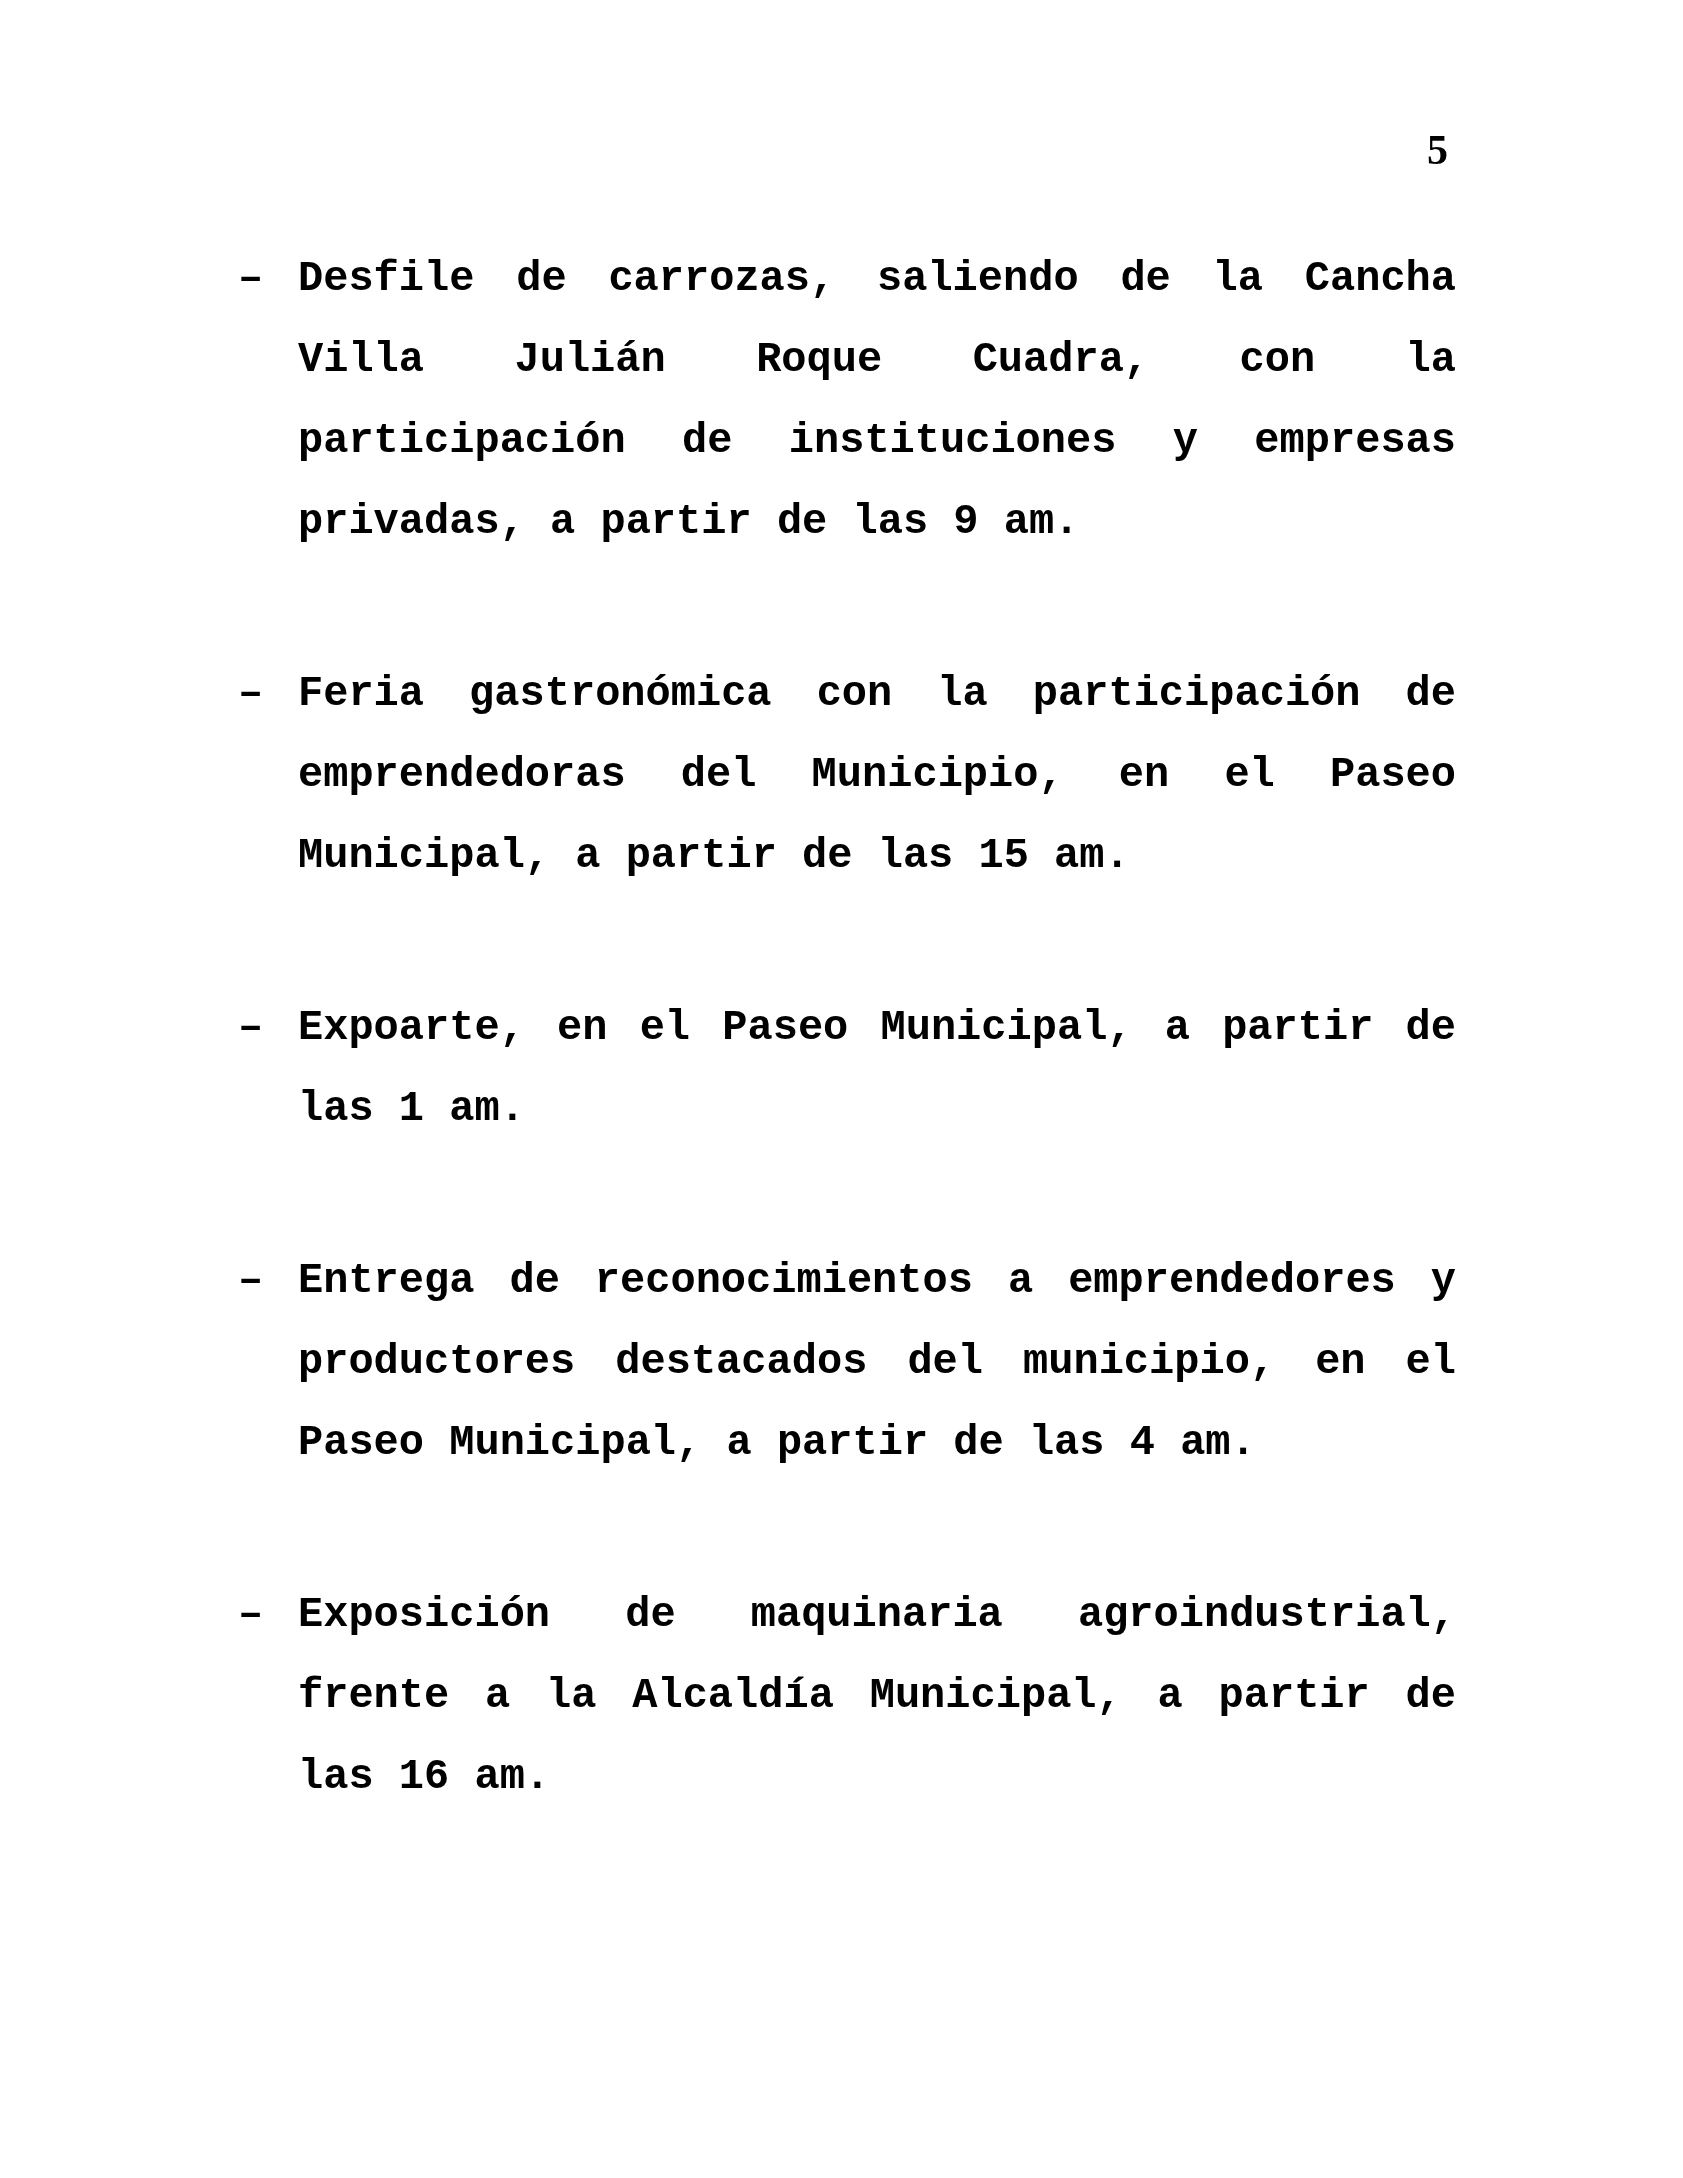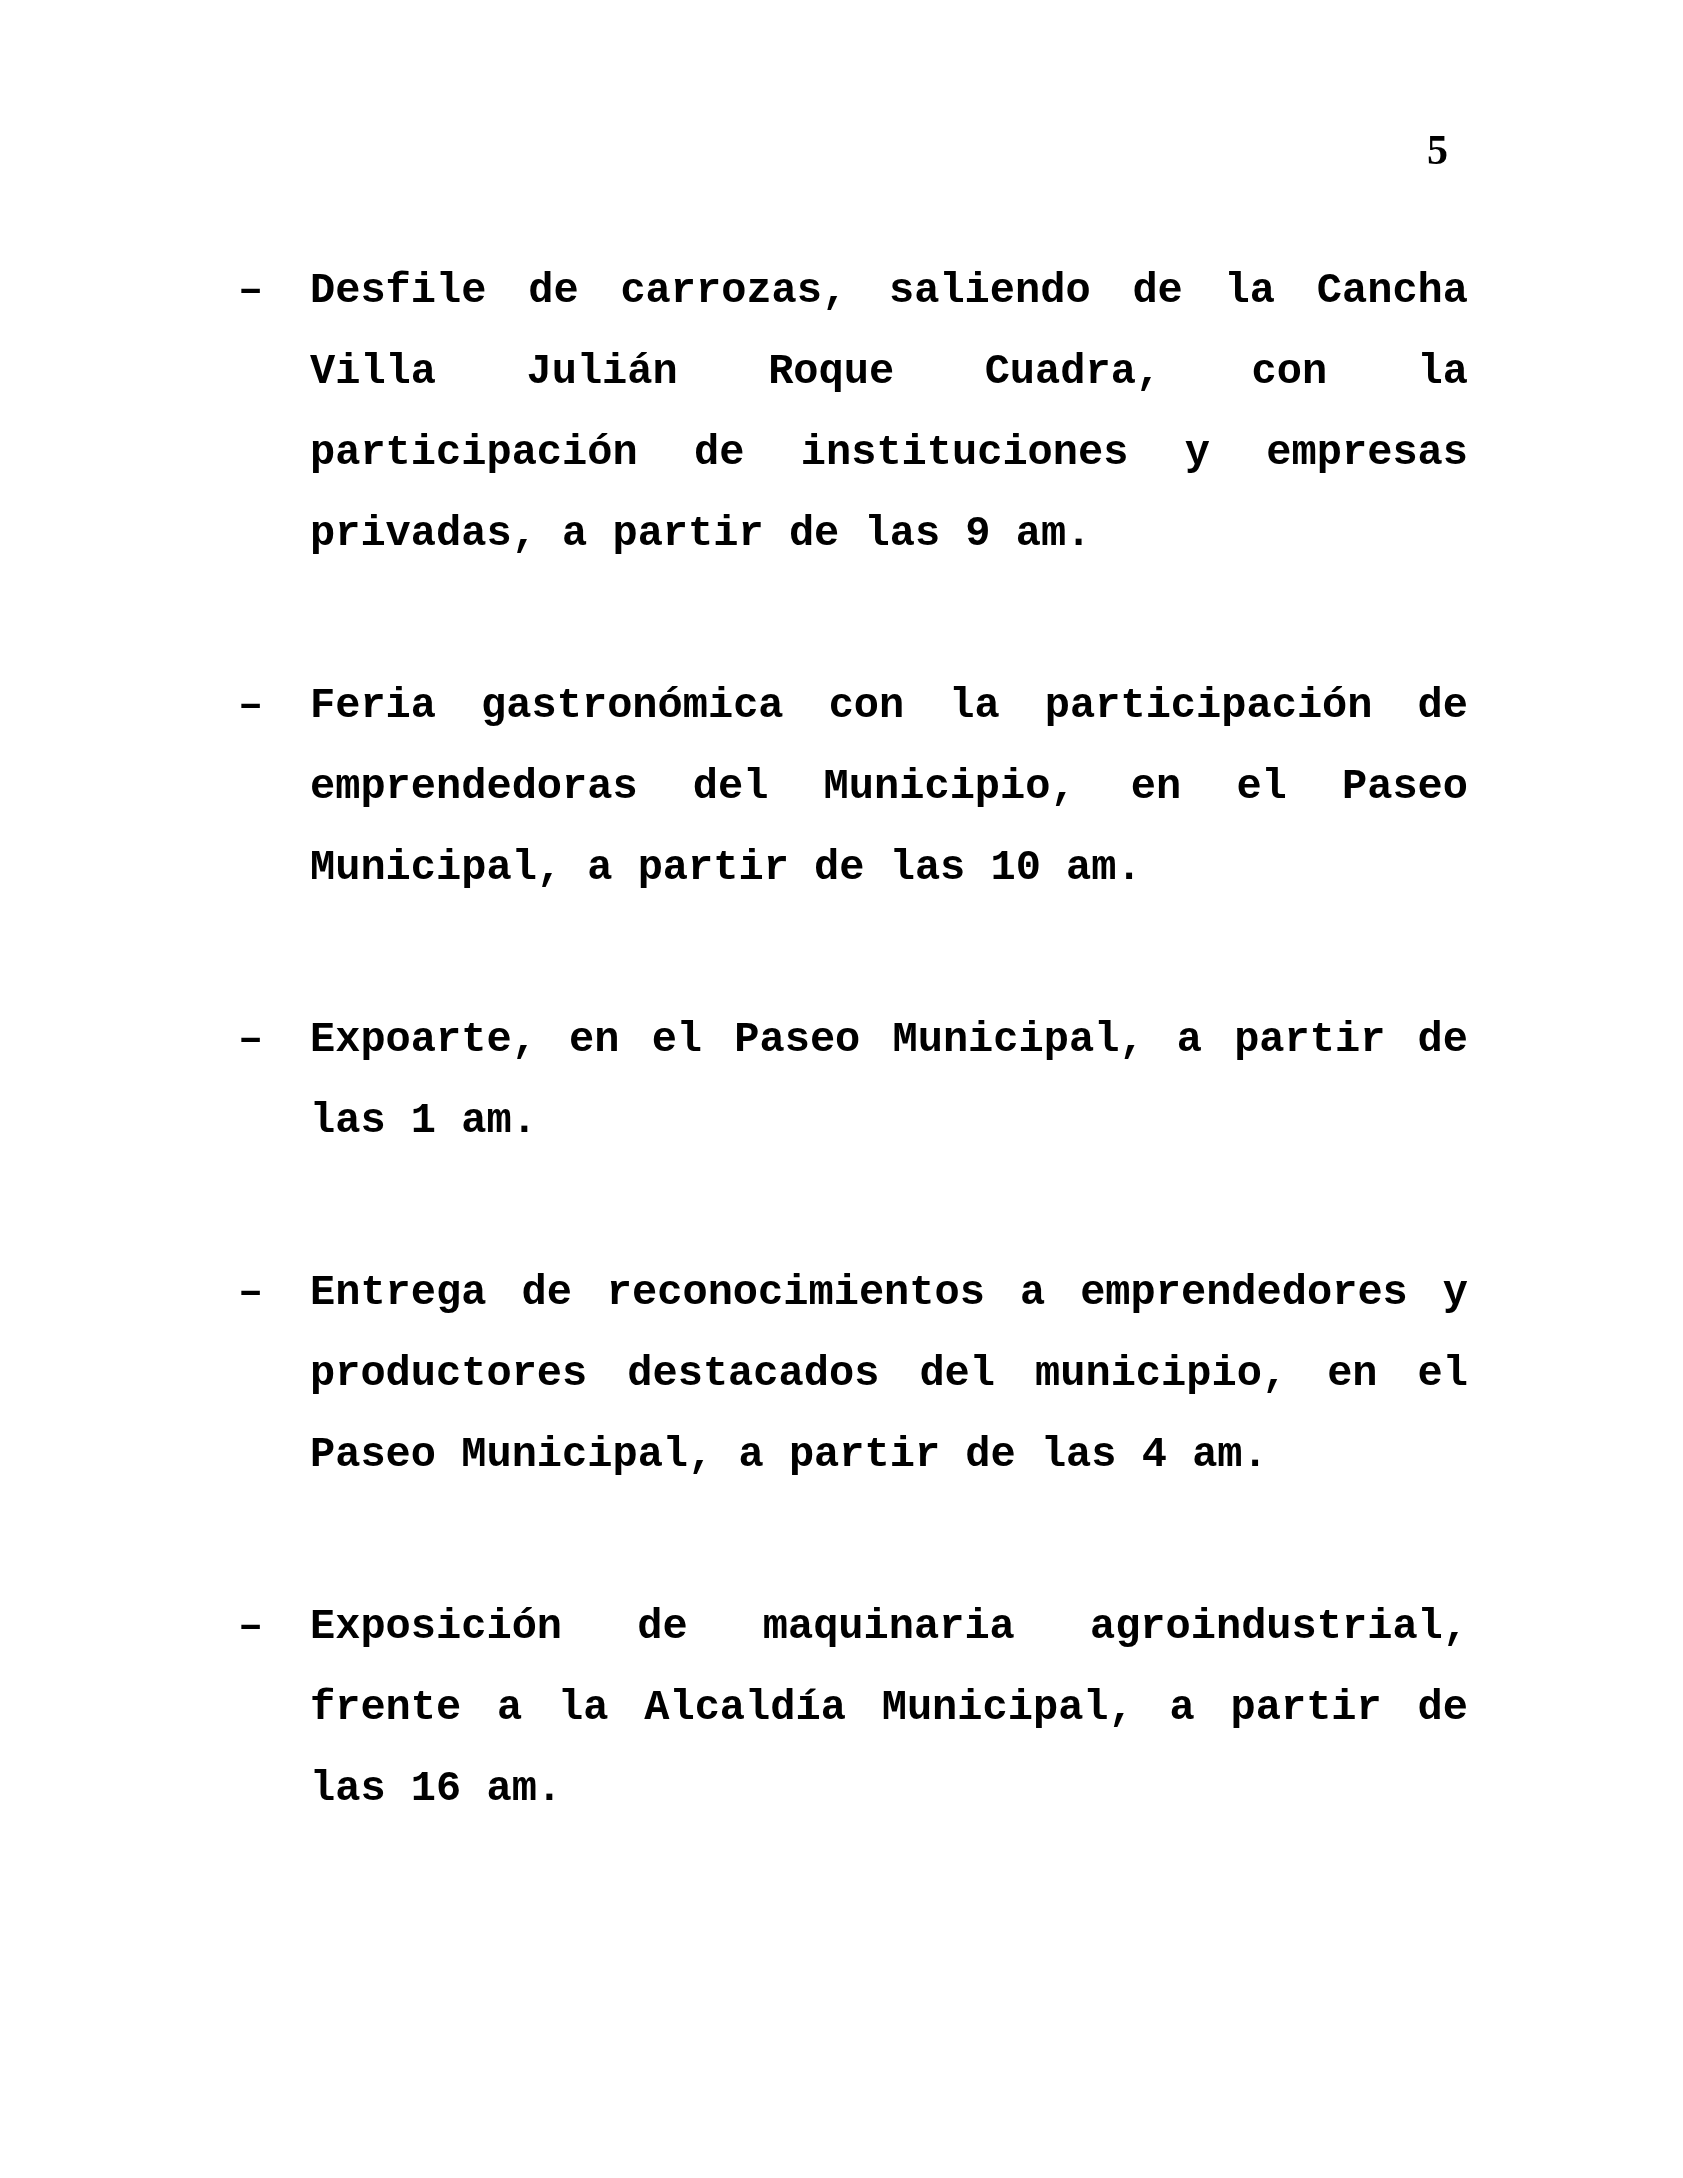--- a/index.html
+++ b/index.html
@@ -44,21 +44,21 @@
   .event-item:last-child {
     margin-bottom: 0;
   }
   .bullet {
     position: absolute;
     left: 0;
     top: 0;
     line-height: 81px;
   }
   .event-text {
-    margin: 16px;
+    margin: 4px;
     width: 1158px;
     text-align: justify;
     text-align-last: left;
   }
 </style>
 </head>
 <body>
 
 <div class="page">
 
@@ -66,21 +66,21 @@
 
   <div class="event-list">
 
     <div class="event-item">
       <span class="bullet">–</span>
       <p class="event-text">Desfile de carrozas, saliendo de la Cancha Villa Julián Roque Cuadra, con la participación de instituciones y empresas privadas, a partir de las 9 am.</p>
     </div>
 
     <div class="event-item">
       <span class="bullet">–</span>
-      <p class="event-text">Feria gastronómica con la participación de emprendedoras del Municipio, en el Paseo Municipal, a partir de las 10 am.</p>
+      <p class="event-text">Feria gastronómica con la participación de emprendedoras del Municipio, en el Paseo Municipal, a partir de las 15 am.</p>
     </div>
 
     <div class="event-item">
       <span class="bullet">–</span>
       <p class="event-text">Expoarte, en el Paseo Municipal, a partir de las 1 am.</p>
     </div>
 
     <div class="event-item">
       <span class="bullet">–</span>
       <p class="event-text">Entrega de reconocimientos a emprendedores y productores destacados del municipio, en el Paseo Municipal, a partir de las 4 am.</p>

